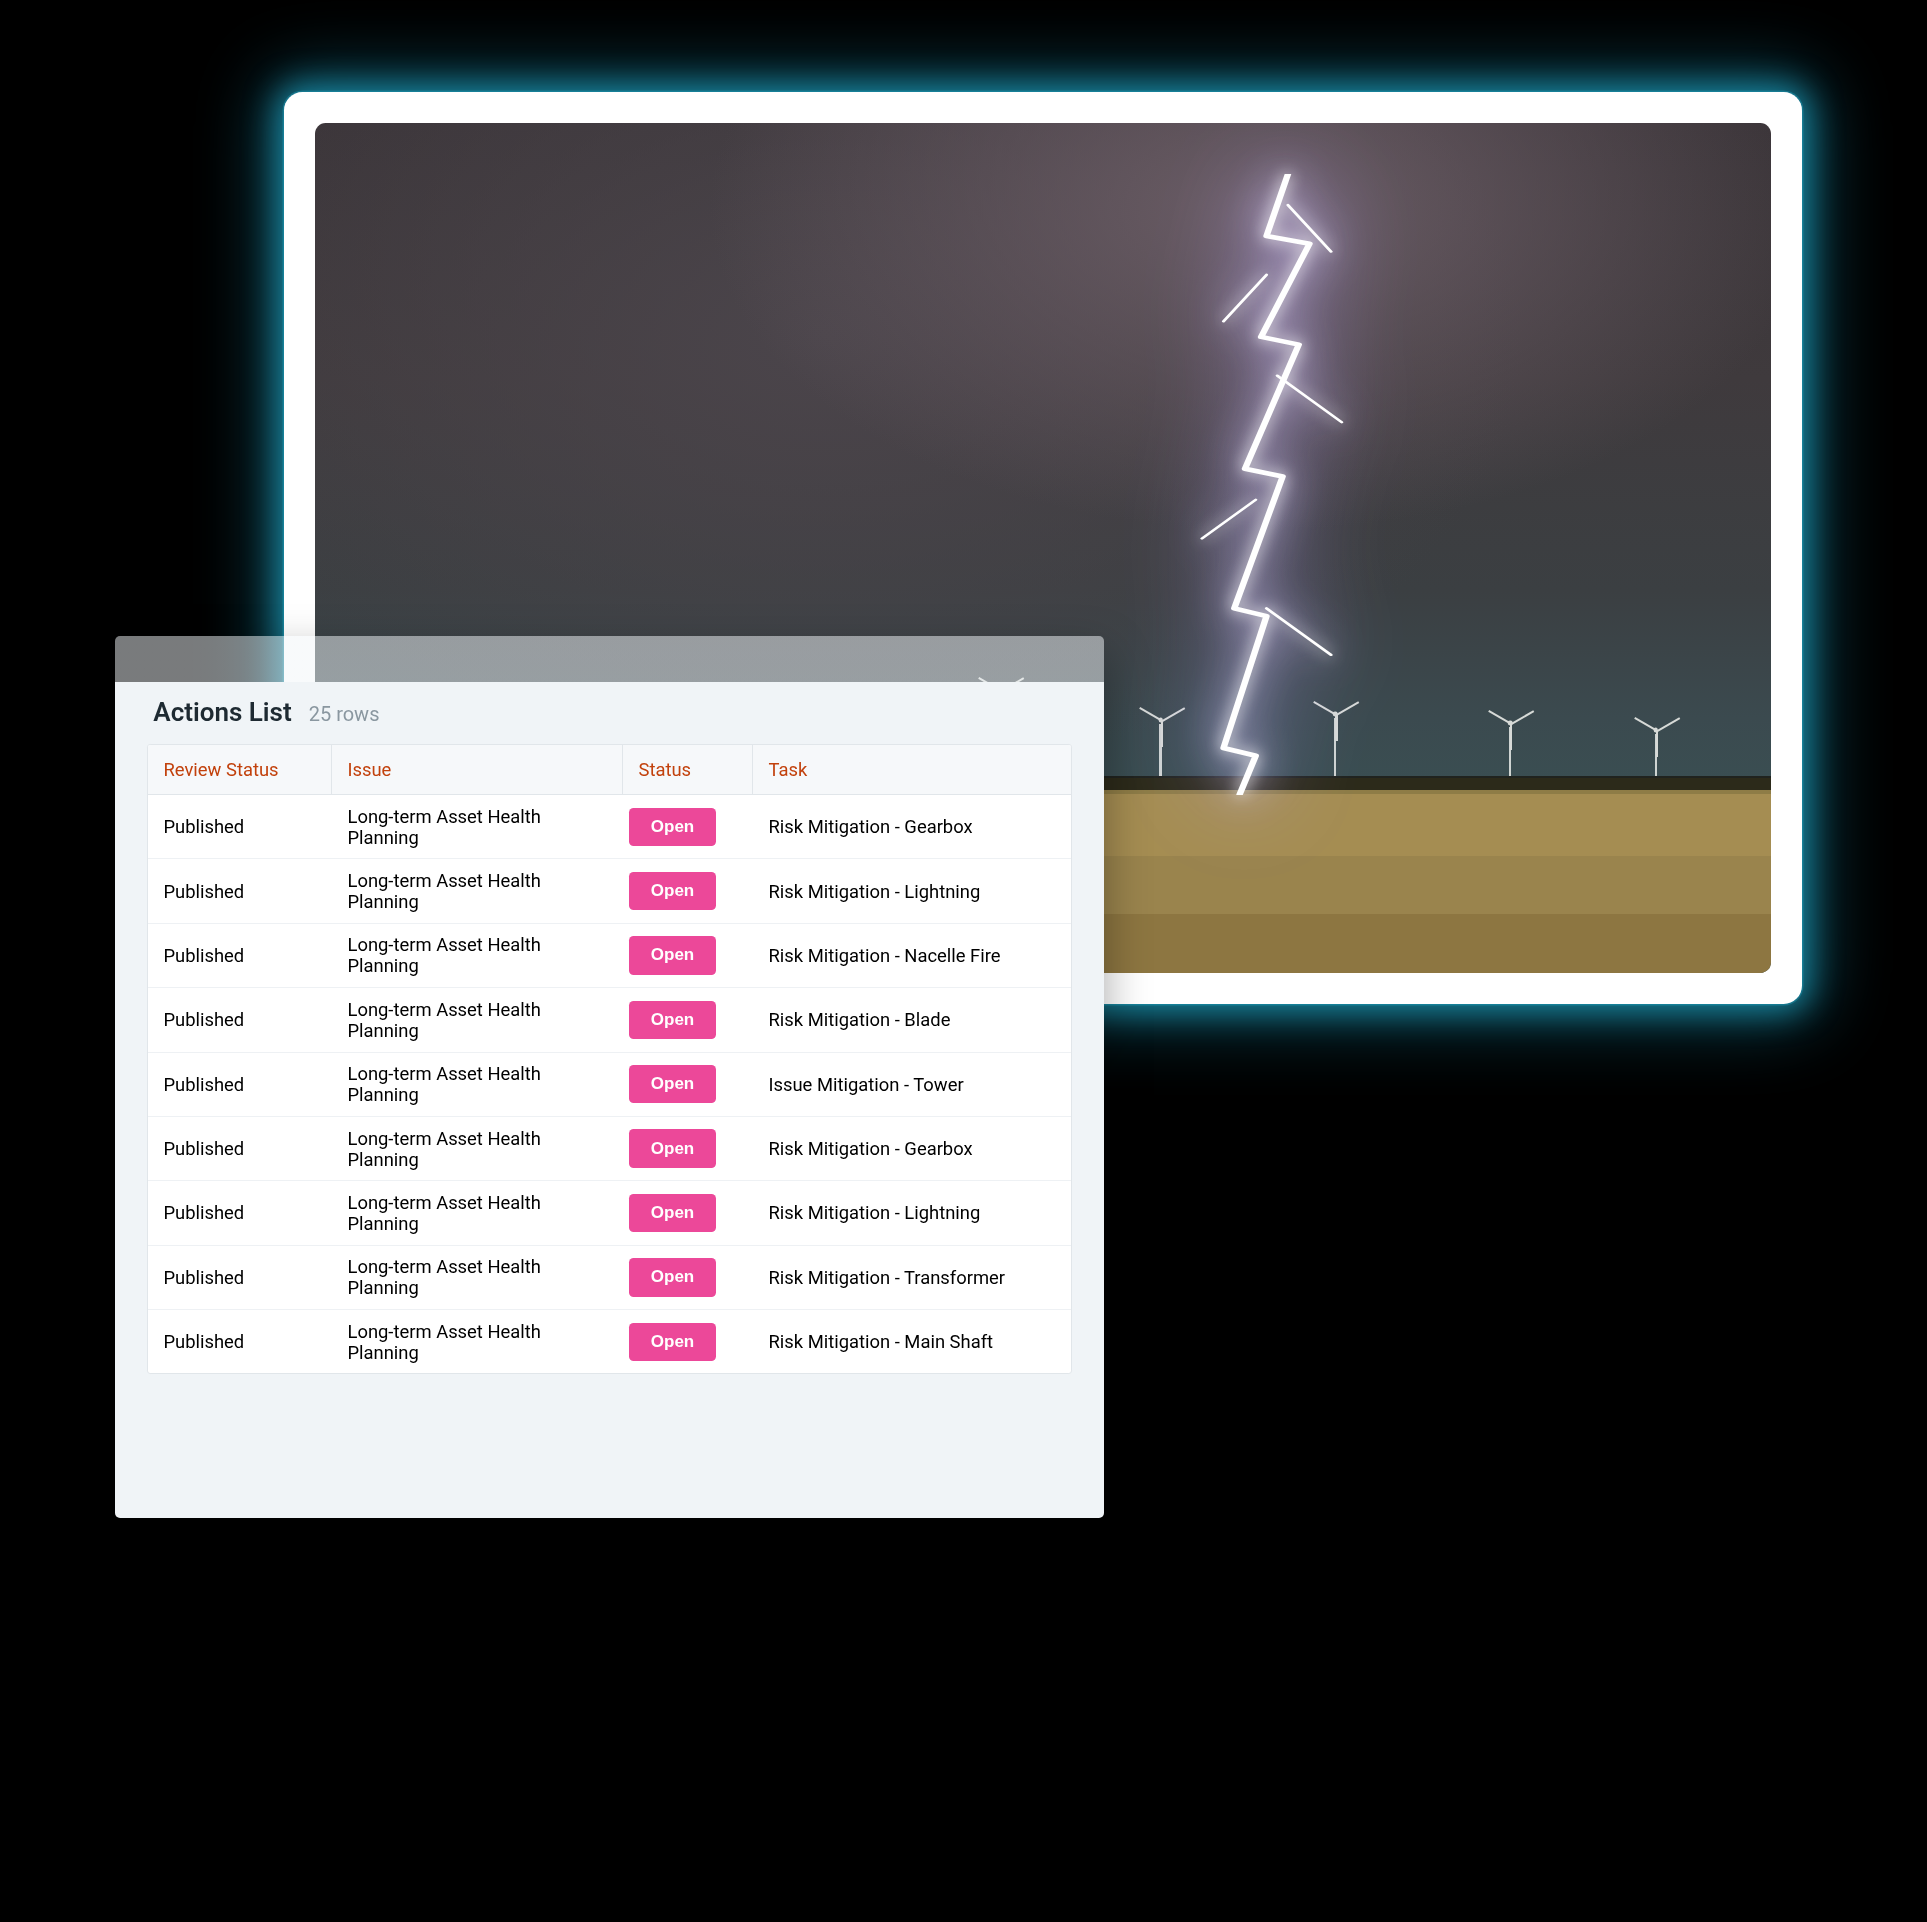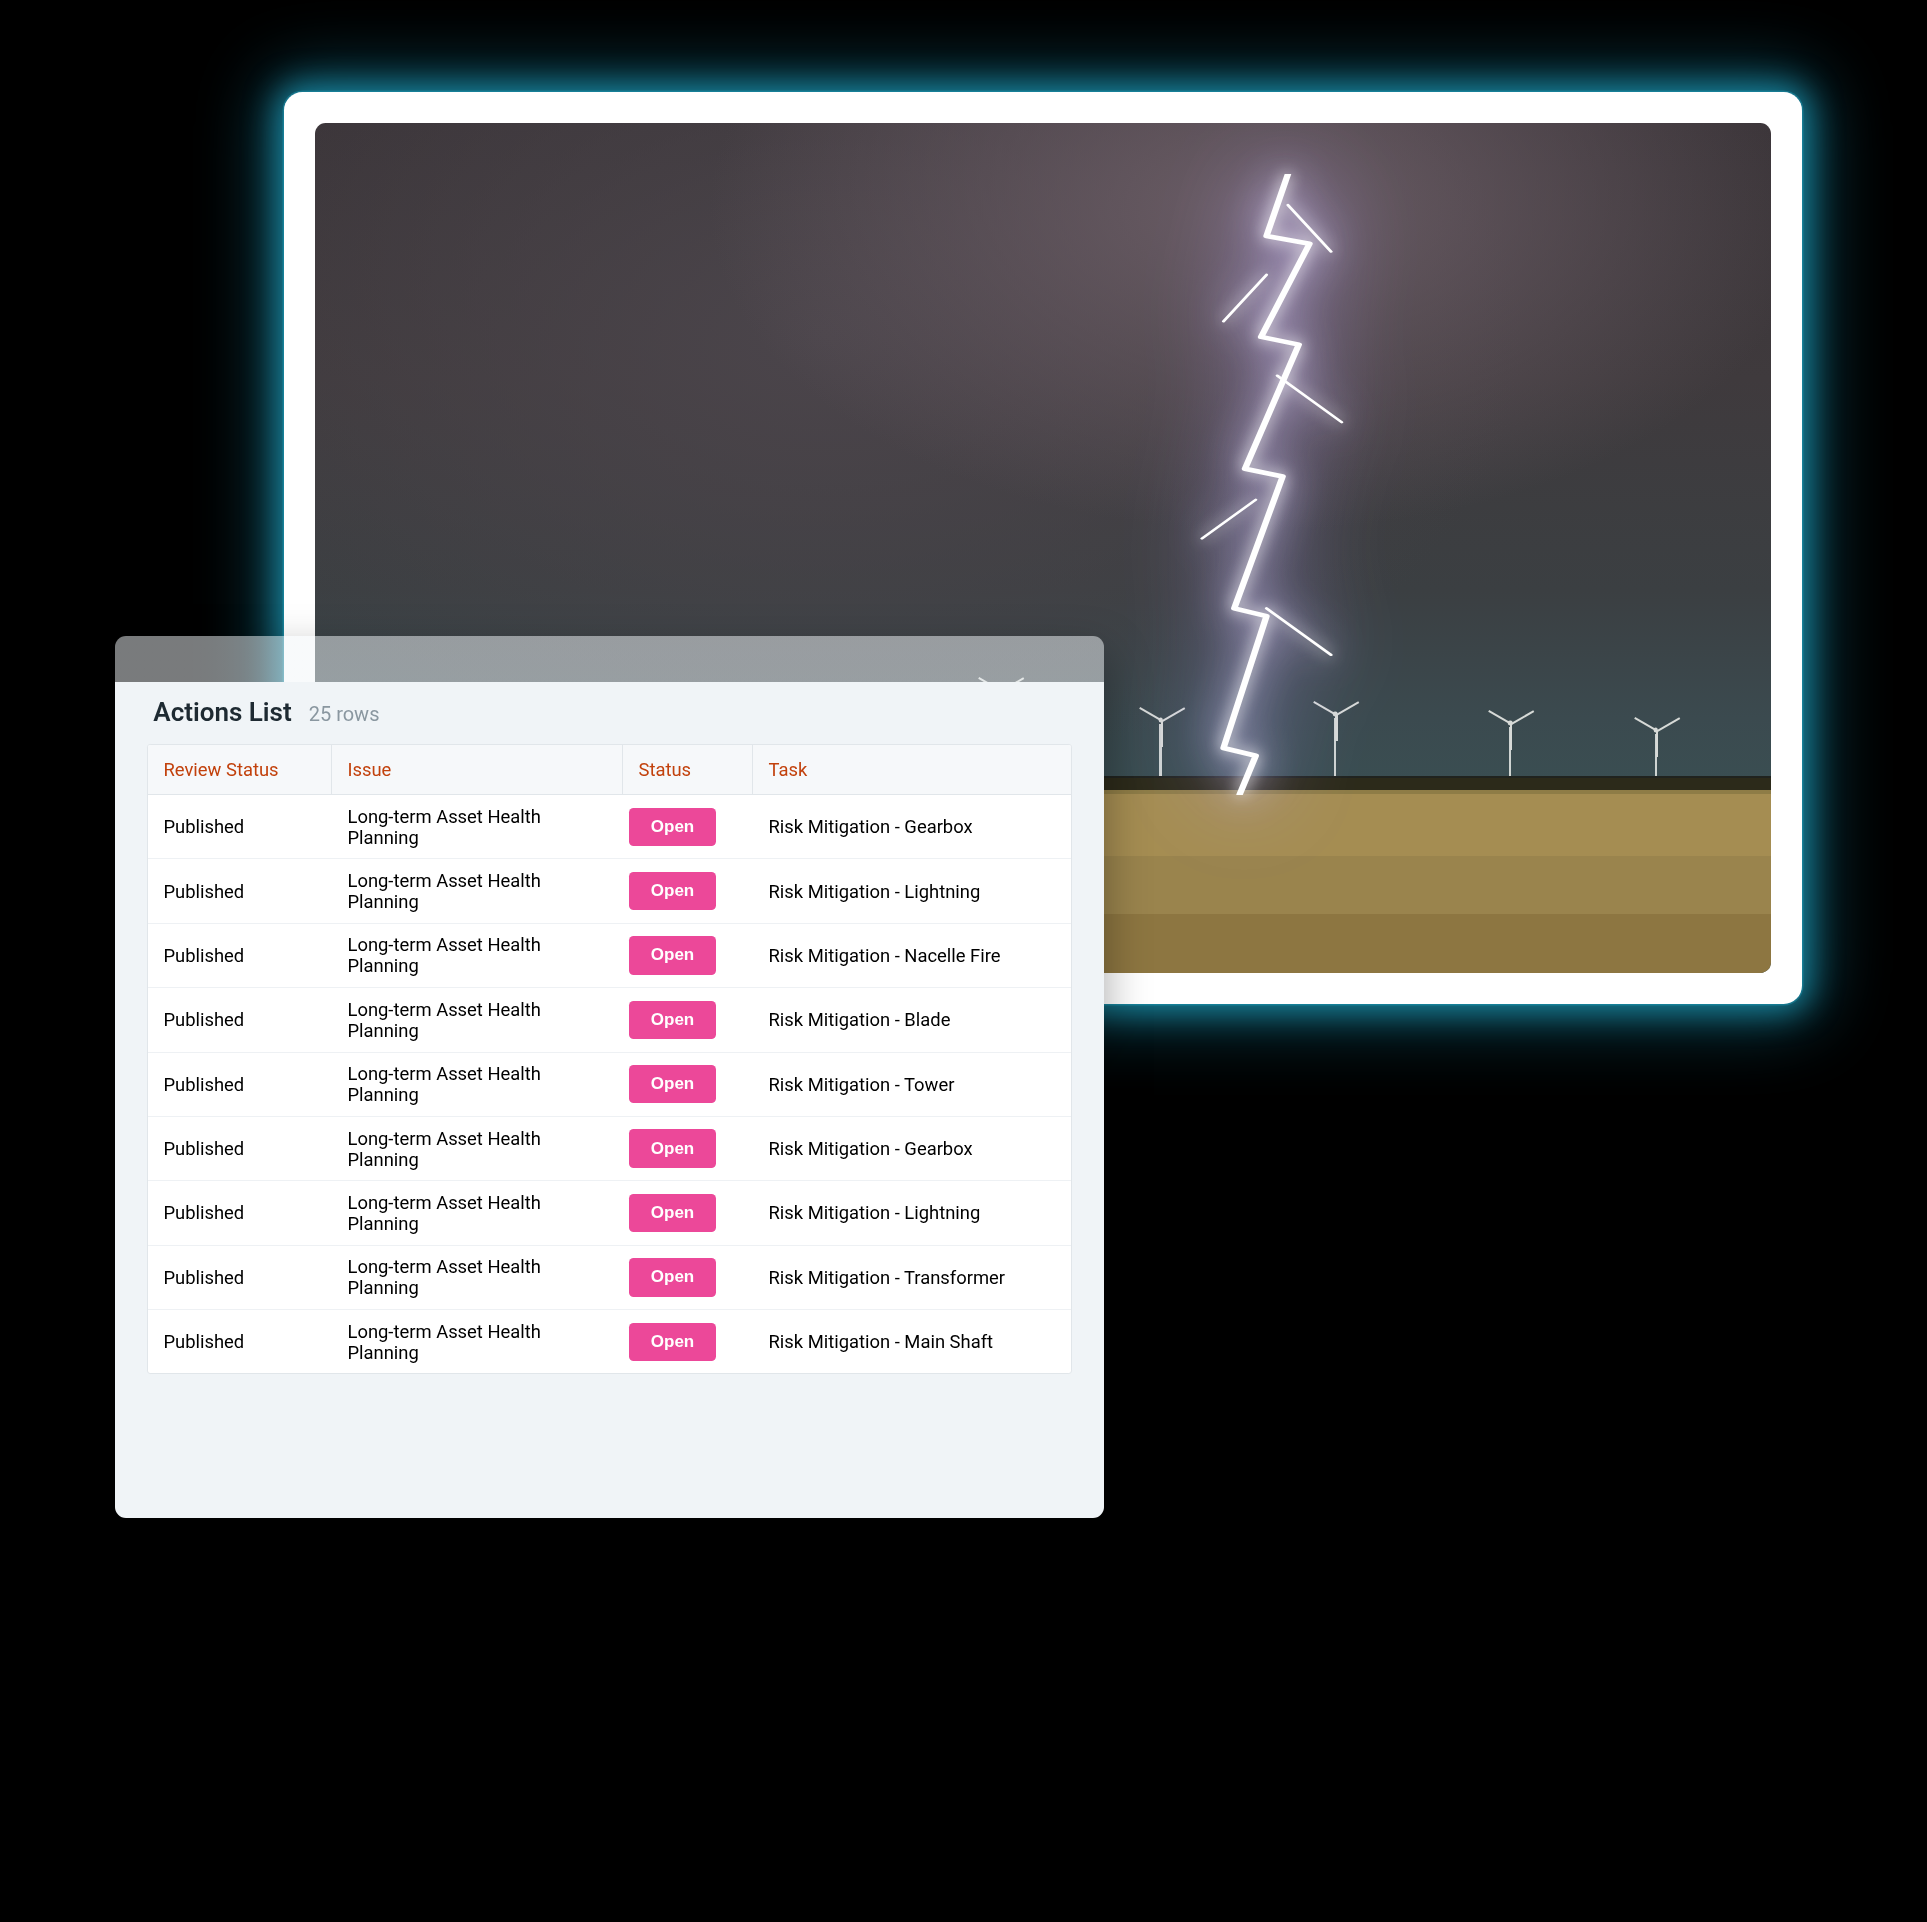--- a/index.html
+++ b/index.html
@@ -79,21 +79,21 @@
   .bolt svg { width:100%; height:100%; }
 
   
   .panel {
     position:absolute;
     left: 115px;
     top: 636px;
     width: 989px;
     height: 882px;
     background: linear-gradient(to bottom, rgba(241,245,248,0.5) 0 46px, #f0f4f7 46px 100%);
-    border-radius: 11px;
+    border-radius: 5px;
     box-shadow: 0 18.4px 46px rgba(0,0,0,0.35);
     padding: 38px 23px 15.3px 23px;
   }
   .panel-header { display:flex; align-items:baseline; gap:17px; padding: 23px 15.3px 17px; }
   .panel-title { font-size: 26px; font-weight:600; color:#1e2a32; }
   .panel-subtitle { font-size: 20px; color:#8a97a0; }
 
   .grid {
     background:#fff;
     border:0.8px solid #e1e6ea;
@@ -271,21 +271,21 @@
         <div class="row">
           <div class="cell">Published</div>
           <div class="cell">Long-term Asset Health Planning</div>
           <div><button class="status-btn">Open</button></div>
           <div class="cell">Risk Mitigation - Blade</div>
         </div>
         <div class="row">
           <div class="cell">Published</div>
           <div class="cell">Long-term Asset Health Planning</div>
           <div><button class="status-btn">Open</button></div>
-          <div class="cell">Risk Mitigation - Tower</div>
+          <div class="cell">Issue Mitigation - Tower</div>
         </div>
         <div class="row">
           <div class="cell">Published</div>
           <div class="cell">Long-term Asset Health Planning</div>
           <div><button class="status-btn">Open</button></div>
           <div class="cell">Risk Mitigation - Gearbox</div>
         </div>
         <div class="row">
           <div class="cell">Published</div>
           <div class="cell">Long-term Asset Health Planning</div>

